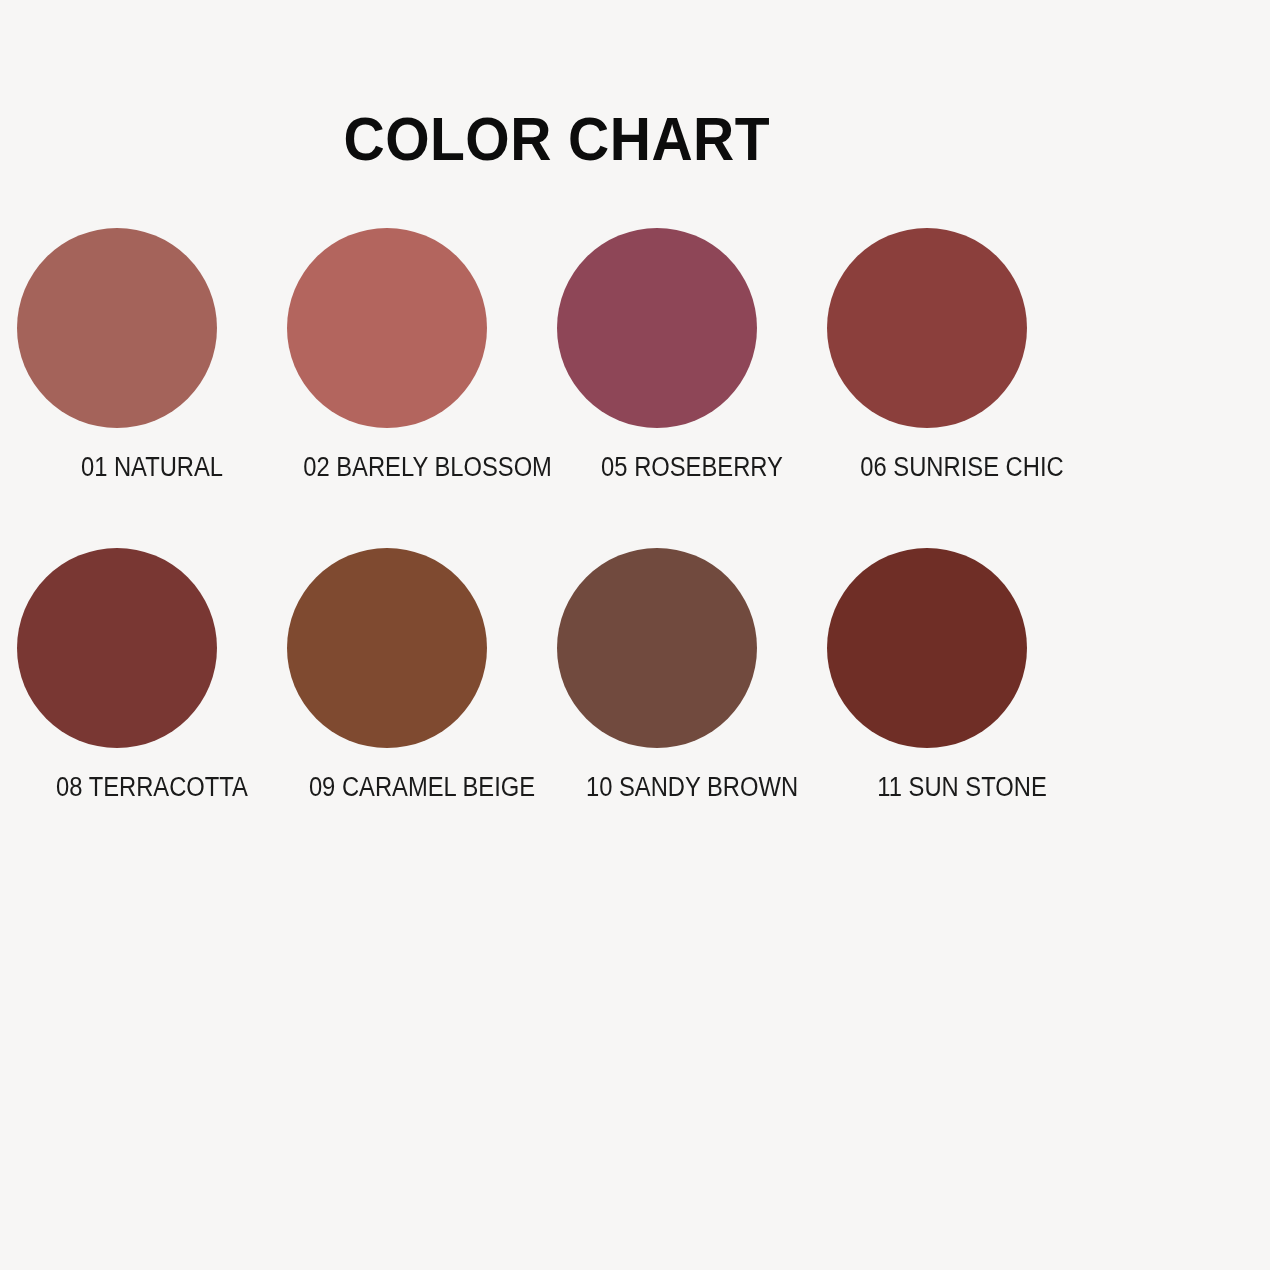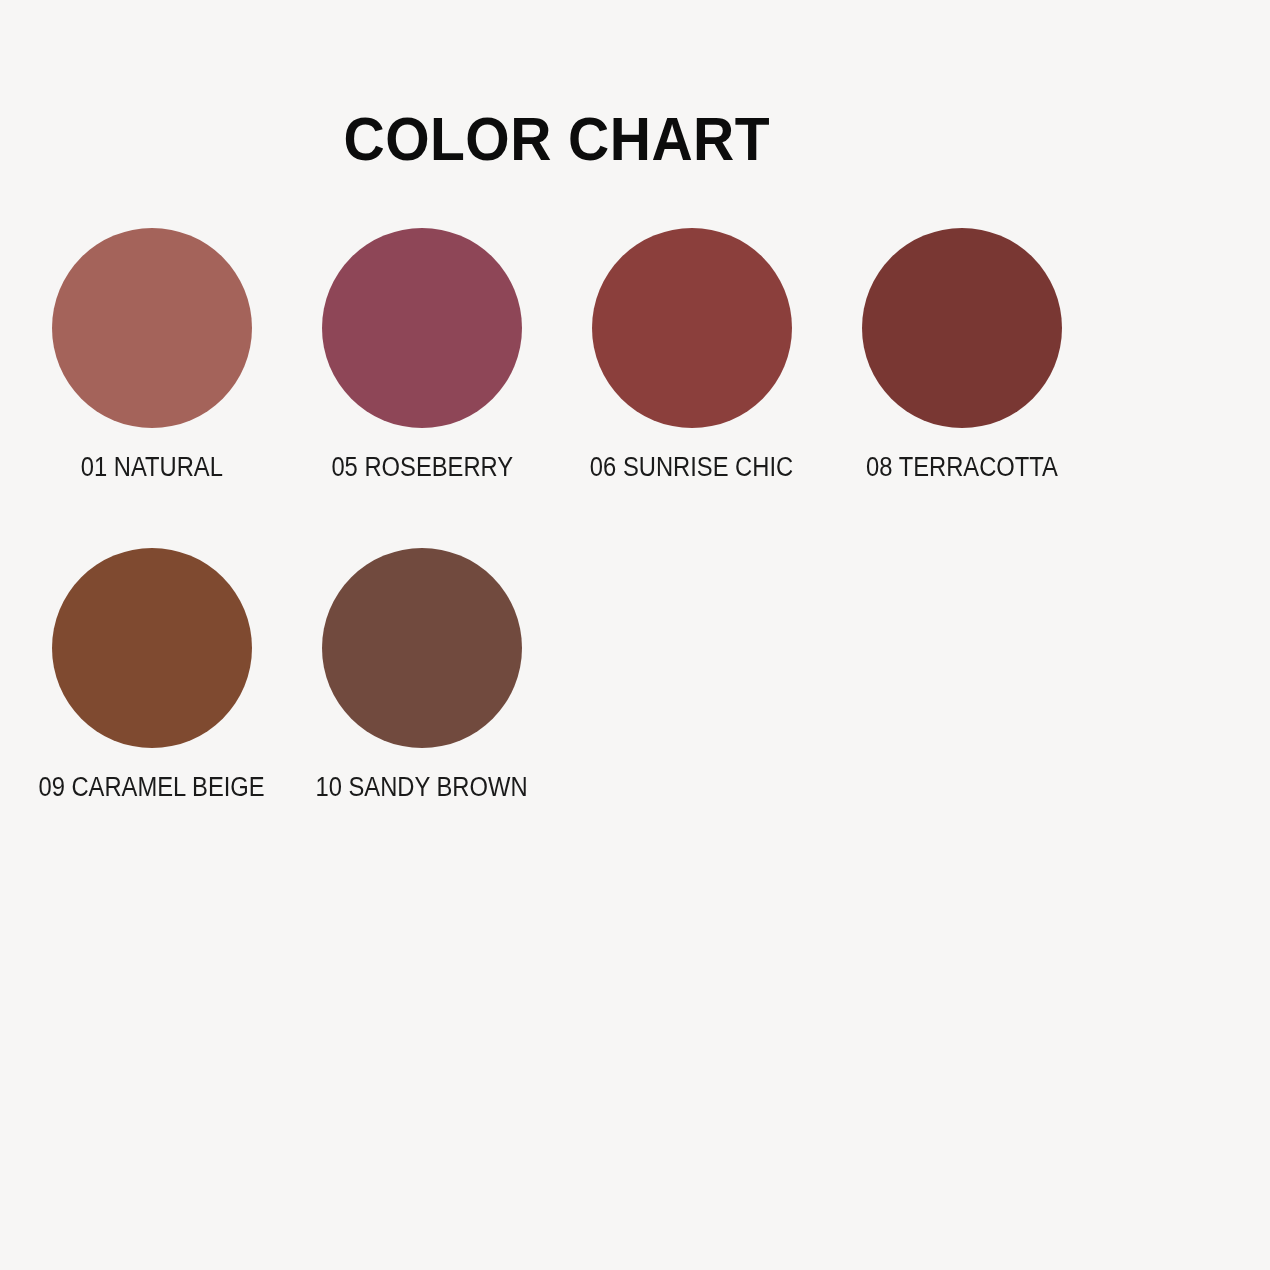--- a/index.html
+++ b/index.html
@@ -46,21 +46,20 @@
     grid-template-columns: repeat(4, 270px);
     grid-template-rows: repeat(3, 320px);
     justify-content: center;
   }
 
   .swatch-cell {
     width: 270px;
     height: 320px;
     display: flex;
     flex-direction: column;
-    align-items: center;
   }
 
   .swatch-dot {
     width: 200px;
     height: 200px;
     border-radius: 50%;
     flex: 0 0 auto;
   }
 
   .swatch-label {
@@ -82,34 +81,42 @@
 <div id="chart-page">
 
   <h1 id="chart-title">COLOR CHART</h1>
 
   <div id="swatch-grid">
       <div class="swatch-cell">
         <div class="swatch-dot" style="background: rgb(164, 99, 90);"></div>
         <div class="swatch-label">01 NATURAL</div>
       </div>
       <div class="swatch-cell">
+        <div class="swatch-dot" style="background: rgb(179, 101, 94);"></div>
+        <div class="swatch-label">02 BARELY BLOSSOM</div>
+      </div>
+      <div class="swatch-cell">
         <div class="swatch-dot" style="background: rgb(142, 70, 87);"></div>
         <div class="swatch-label">05 ROSEBERRY</div>
       </div>
       <div class="swatch-cell">
         <div class="swatch-dot" style="background: rgb(139, 63, 60);"></div>
         <div class="swatch-label">06 SUNRISE CHIC</div>
       </div>
       <div class="swatch-cell">
         <div class="swatch-dot" style="background: rgb(121, 55, 51);"></div>
         <div class="swatch-label">08 TERRACOTTA</div>
       </div>
       <div class="swatch-cell">
         <div class="swatch-dot" style="background: rgb(127, 74, 48);"></div>
         <div class="swatch-label">09 CARAMEL BEIGE</div>
       </div>
       <div class="swatch-cell">
         <div class="swatch-dot" style="background: rgb(113, 74, 62);"></div>
         <div class="swatch-label">10 SANDY BROWN</div>
       </div>
+      <div class="swatch-cell">
+        <div class="swatch-dot" style="background: rgb(111, 46, 38);"></div>
+        <div class="swatch-label">11 SUN STONE</div>
+      </div>
     </div>
 
 </div>
 
 </body></html>

